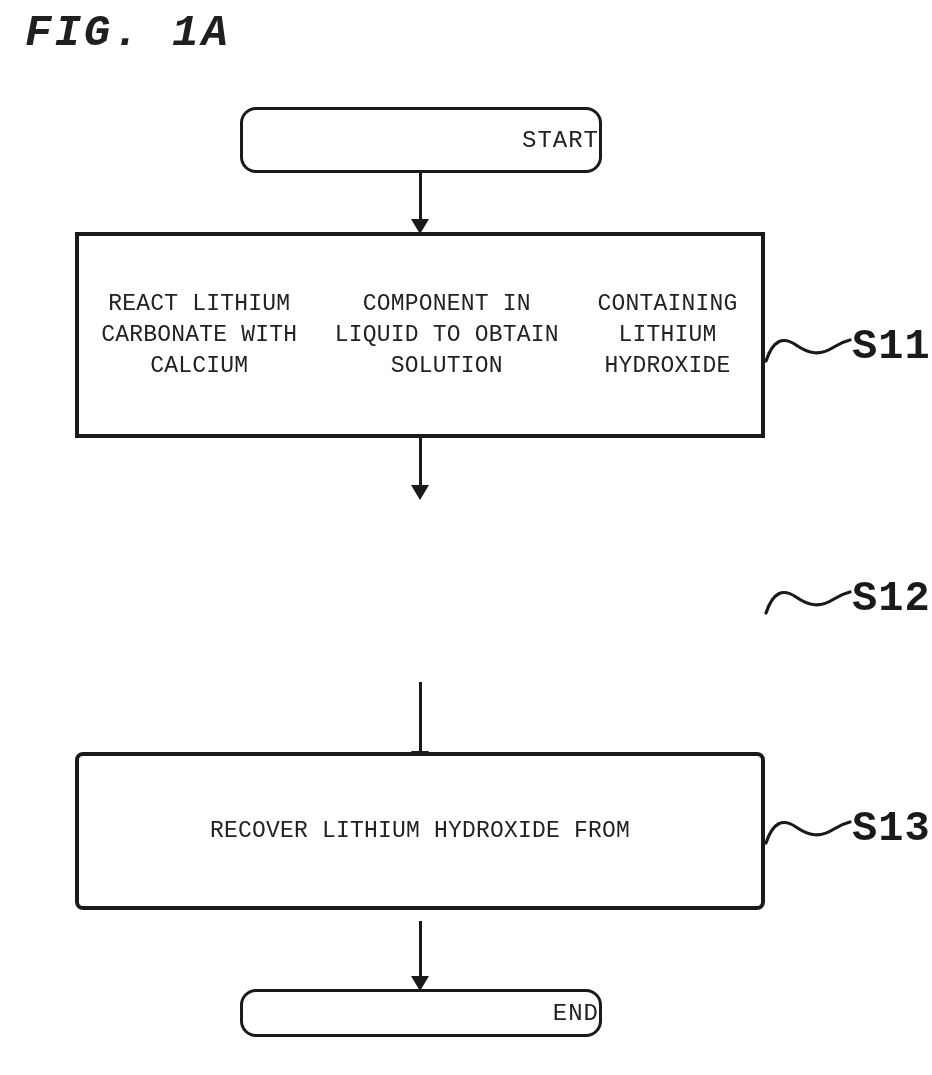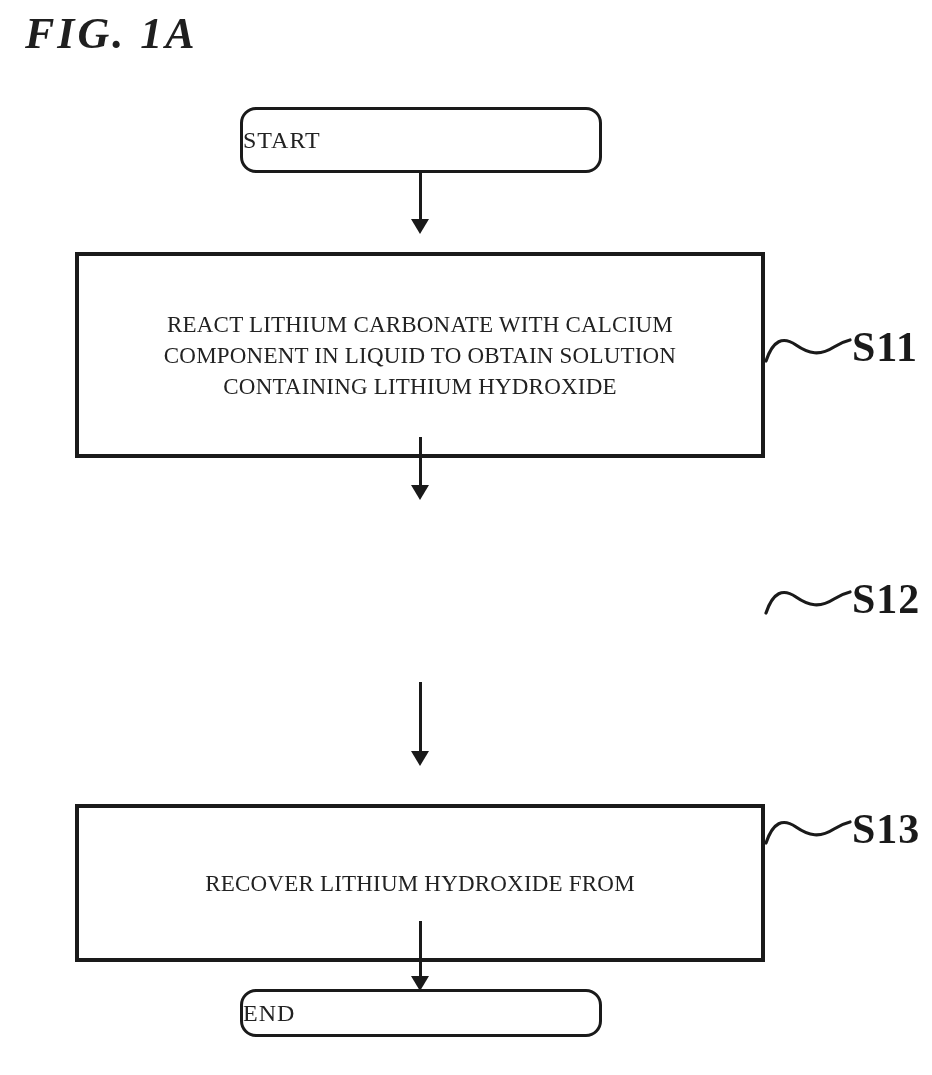--- a/index.html
+++ b/index.html
@@ -2,21 +2,21 @@
 <html><head>
 <meta charset="utf-8">
 <style>
   * { margin: 0; padding: 0; box-sizing: border-box; }
   html, body { background: #ffffff; }
   .page {
     position: relative;
     width: 932px;
     height: 1075px;
     background: #ffffff;
-    font-family: Liberation Serif, serif;
+    font-family: Liberation Mono, monospace;
     color: #1a1a1a;
     overflow: hidden;
   }
   .fig-title {
     position: absolute;
     left: 25px;
     top: 8px;
     font-size: 44px;
     font-style: italic;
     font-weight: 600;
@@ -24,47 +24,46 @@
     color: #1f1f1f;
   }
   .terminator {
     position: absolute;
     width: 362px;
     border: 3px solid #1a1a1a;
     border-radius: 16px;
     background: #ffffff;
     display: flex;
     align-items: center;
-    justify-content: flex-start;
+    justify-content: flex-end;
     font-size: 24px;
     letter-spacing: 1px;
     color: #222;
   }
   .terminator.start { left: 240px; top: 107px; height: 66px; }
   .terminator.end   { left: 240px; top: 989px; height: 48px; }
   .process-box {
     position: absolute;
     left: 75px;
     width: 690px;
     border: 4px solid #1a1a1a;
     background: #ffffff;
     display: flex;
-    flex-direction: column;
+    flex-direction: row;
     align-items: center;
     justify-content: center;
     text-align: center;
     font-size: 23px;
     line-height: 31px;
     letter-spacing: 0.2px;
     color: #222;
-    margin-top: 20px;
   }
   .process-box.box-s11 { top: 232px; height: 206px; }
   .process-box.box-s12 { top: 498px; height: 185px; }
-  .process-box.box-s13 { top: 784px; height: 158px; }
+  .process-box.box-s13 { top: 752px; height: 158px; border-radius: 8px; }
   .flow-arrow {
     position: absolute;
     left: 410px;
     width: 20px;
   }
   .flow-arrow .shaft {
     position: absolute;
     left: 8.5px;
     top: 0;
     width: 3px;

